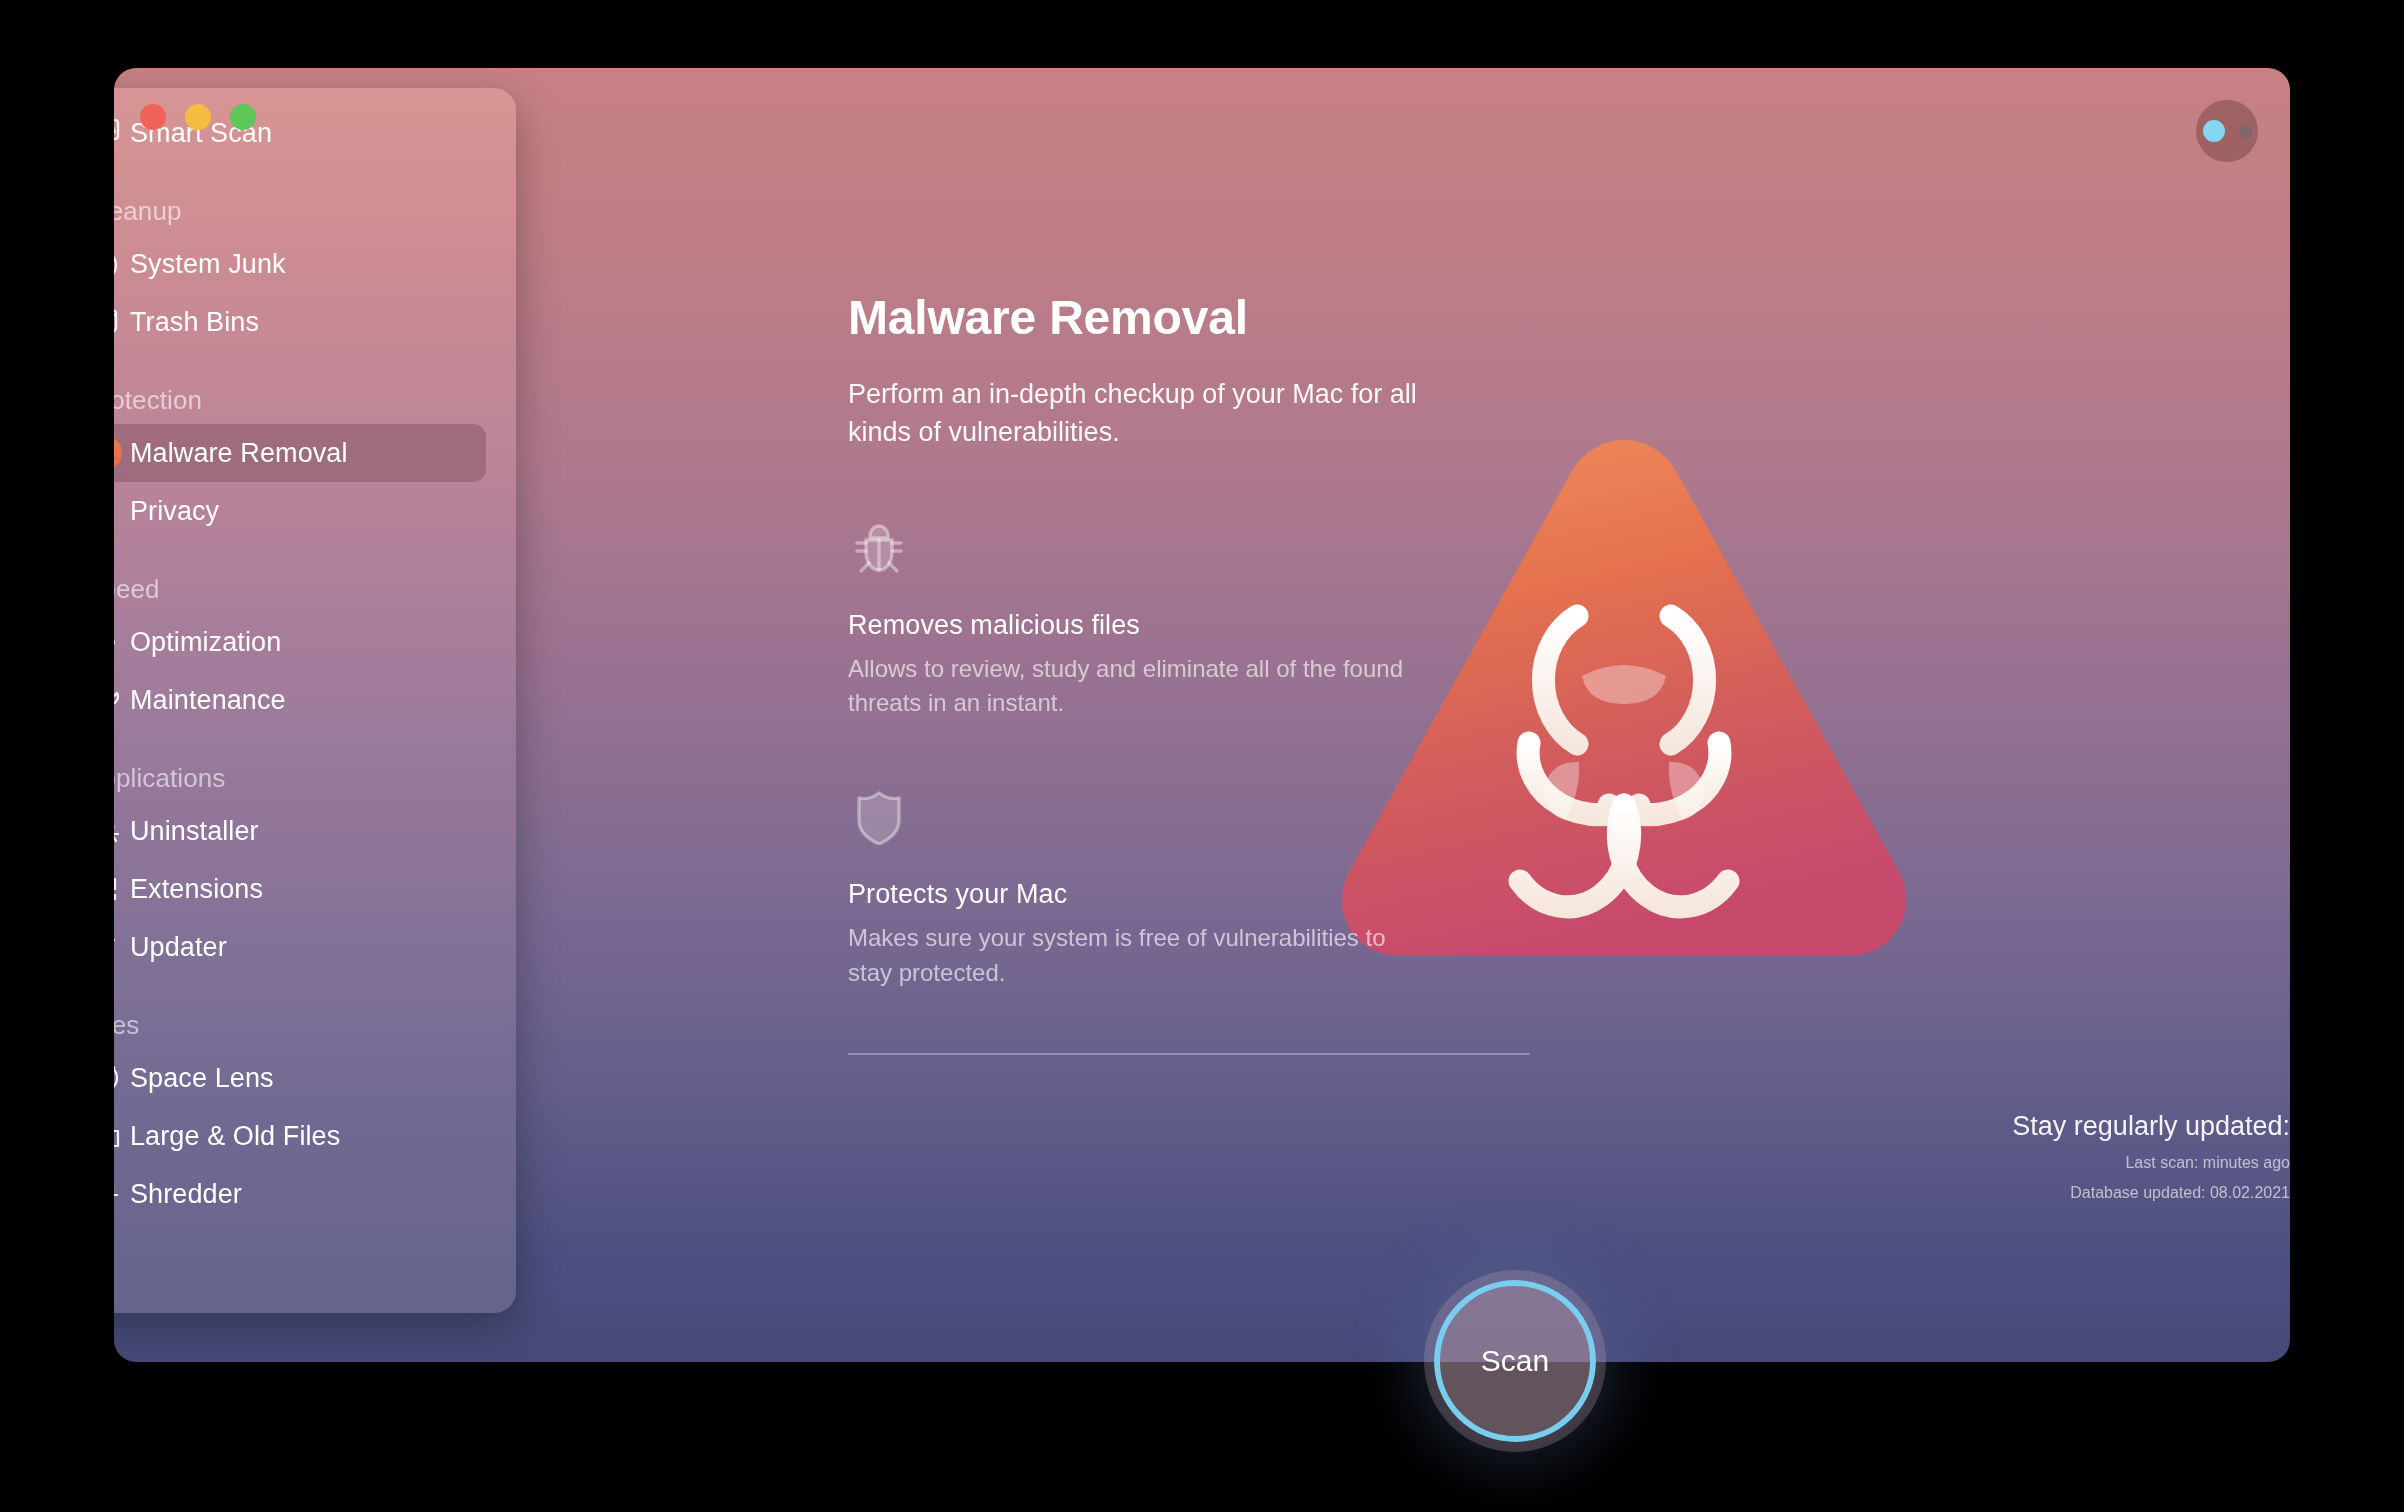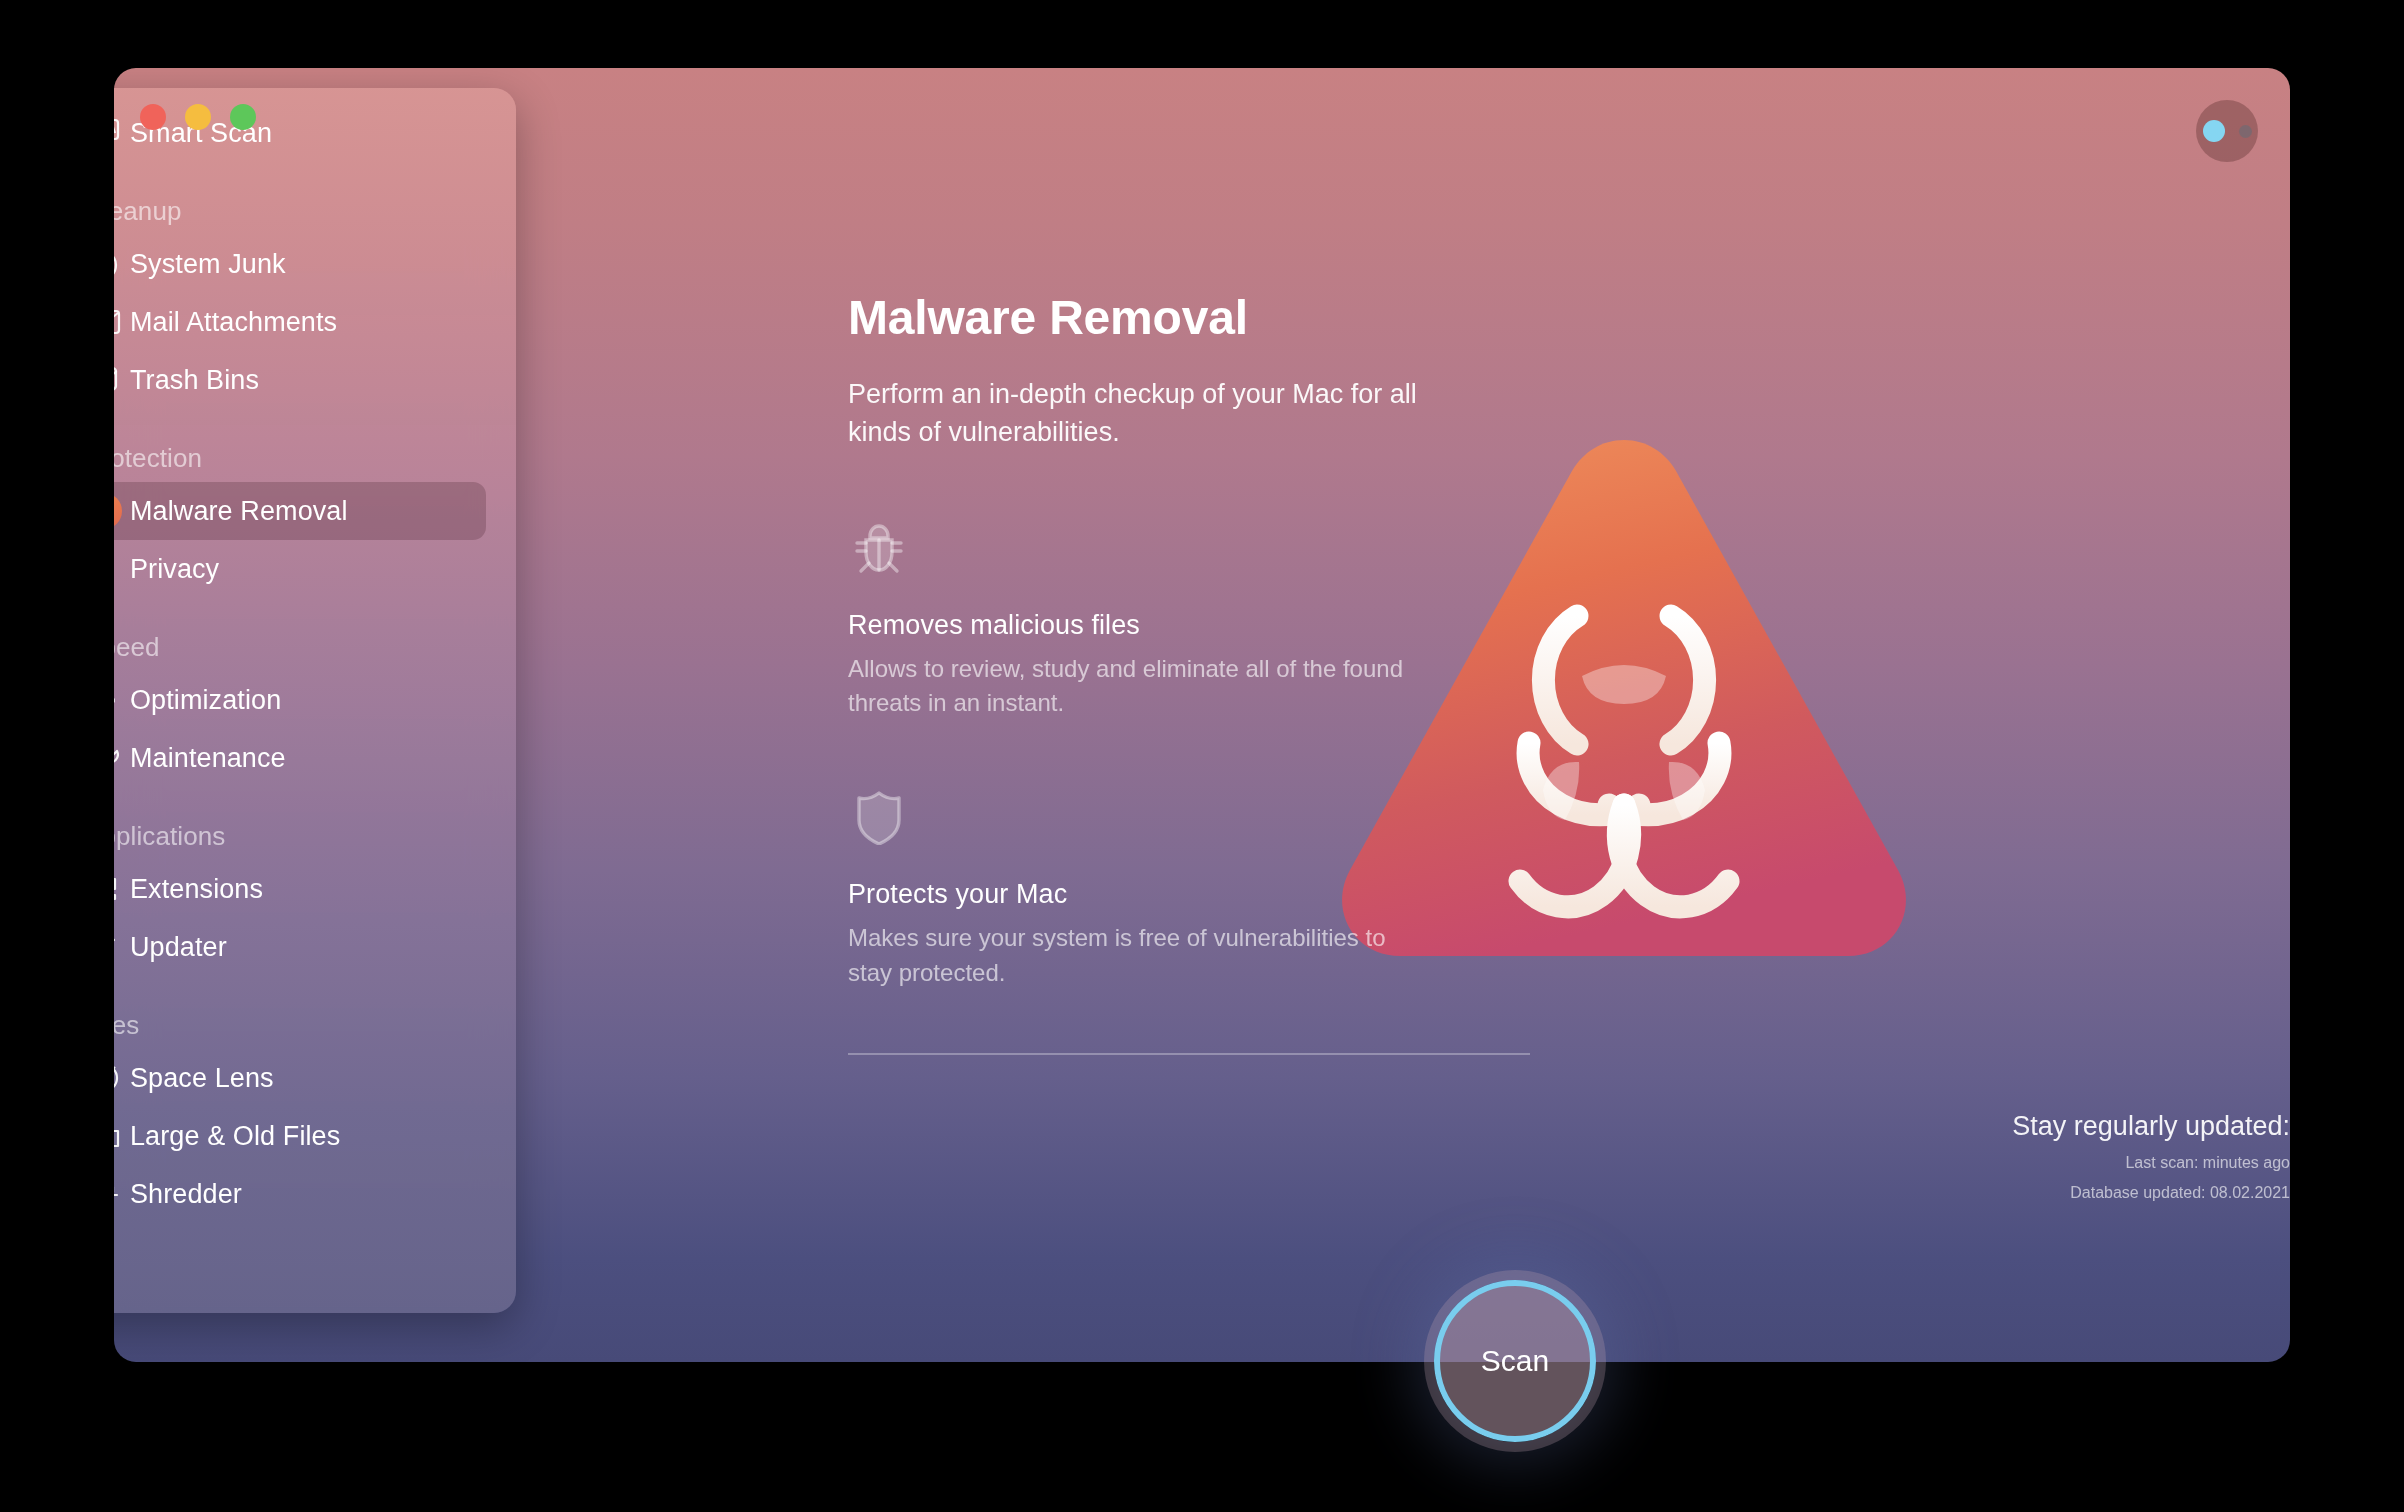--- a/index.html
+++ b/index.html
@@ -382,29 +382,20 @@
         <div class="sb-item">
           <span class="sb-icon">
             <svg width="32" height="32" viewBox="0 0 32 32" fill="none" stroke="currentColor" stroke-width="2.2">
               <path d="M12 6 c7 -3 16 1 16 11 c0 9 -6 13 -13 13 c-7 0 -12 -5 -12 -12 c0 -5 3 -9 6 -10 c3 -1 4 1 4 3 c0 2 -3 2 -3 0"></path>
             </svg>
           </span>
           <span class="sb-label">System Junk</span>
         </div>
         <div class="sb-item">
           <span class="sb-icon">
-            <svg width="34" height="26" viewBox="0 0 34 26" fill="none" stroke="currentColor" stroke-width="2.2" stroke-linejoin="round">
-              <rect x="2" y="2" width="30" height="22" rx="3"></rect>
-              <path d="M3 4 l14 11 l14 -11"></path>
-            </svg>
-          </span>
-          <span class="sb-label">Mail Attachments</span>
-        </div>
-        <div class="sb-item">
-          <span class="sb-icon">
             <svg width="30" height="32" viewBox="0 0 30 32" fill="none" stroke="currentColor" stroke-width="2.2">
               <ellipse cx="15" cy="7" rx="12" ry="4.5"></ellipse>
               <path d="M3 7 v15 c0 3.2 5.4 5.5 12 5.5 s12 -2.3 12 -5.5 v-15"></path>
             </svg>
           </span>
           <span class="sb-label">Trash Bins</span>
         </div>
 
         <div class="sb-section">Protection</div>
         <div class="sb-item selected">
@@ -453,20 +444,31 @@
             <svg width="30" height="32" viewBox="0 0 30 32" fill="none" stroke="currentColor" stroke-width="2.2" stroke-linejoin="round">
               <path d="M21 3 a8 8 0 0 0 -8 12 l-9 10 a3 3 0 0 0 4 4 l10 -9 a8 8 0 0 0 10 -11 l-5 5 l-5 -1 l-1 -5 Z"></path>
             </svg>
           </span>
           <span class="sb-label">Maintenance</span>
         </div>
 
         <div class="sb-section">Applications</div>
         <div class="sb-item">
           <span class="sb-icon">
+            <svg width="32" height="28" viewBox="0 0 32 28" fill="none" stroke="currentColor" stroke-width="2.2" stroke-linecap="round">
+              <path d="M4 24 L16 3 L28 24"></path>
+              <path d="M2 17 h28"></path>
+              <circle cx="11" cy="10" r="4.5"></circle>
+              <circle cx="21" cy="10" r="4.5"></circle>
+            </svg>
+          </span>
+          <span class="sb-label">Uninstaller</span>
+        </div>
+        <div class="sb-item">
+          <span class="sb-icon">
             <svg width="30" height="30" viewBox="0 0 30 30" fill="none" stroke="currentColor" stroke-width="2.2" stroke-linejoin="round">
               <path d="M4 5 h10 v3 a3 3 0 0 0 6 0 v-3 h6 v10 h-3 a3 3 0 0 0 0 6 h3 v4 h-22 Z"></path>
             </svg>
           </span>
           <span class="sb-label">Extensions</span>
         </div>
         <div class="sb-item">
           <span class="sb-icon">
             <svg width="28" height="32" viewBox="0 0 28 32" fill="none" stroke="currentColor" stroke-width="2.2" stroke-linecap="round" stroke-linejoin="round">
               <path d="M18 10 v11 a8 8 0 0 1 -16 0 a8 8 0 0 1 8 -8"></path>

